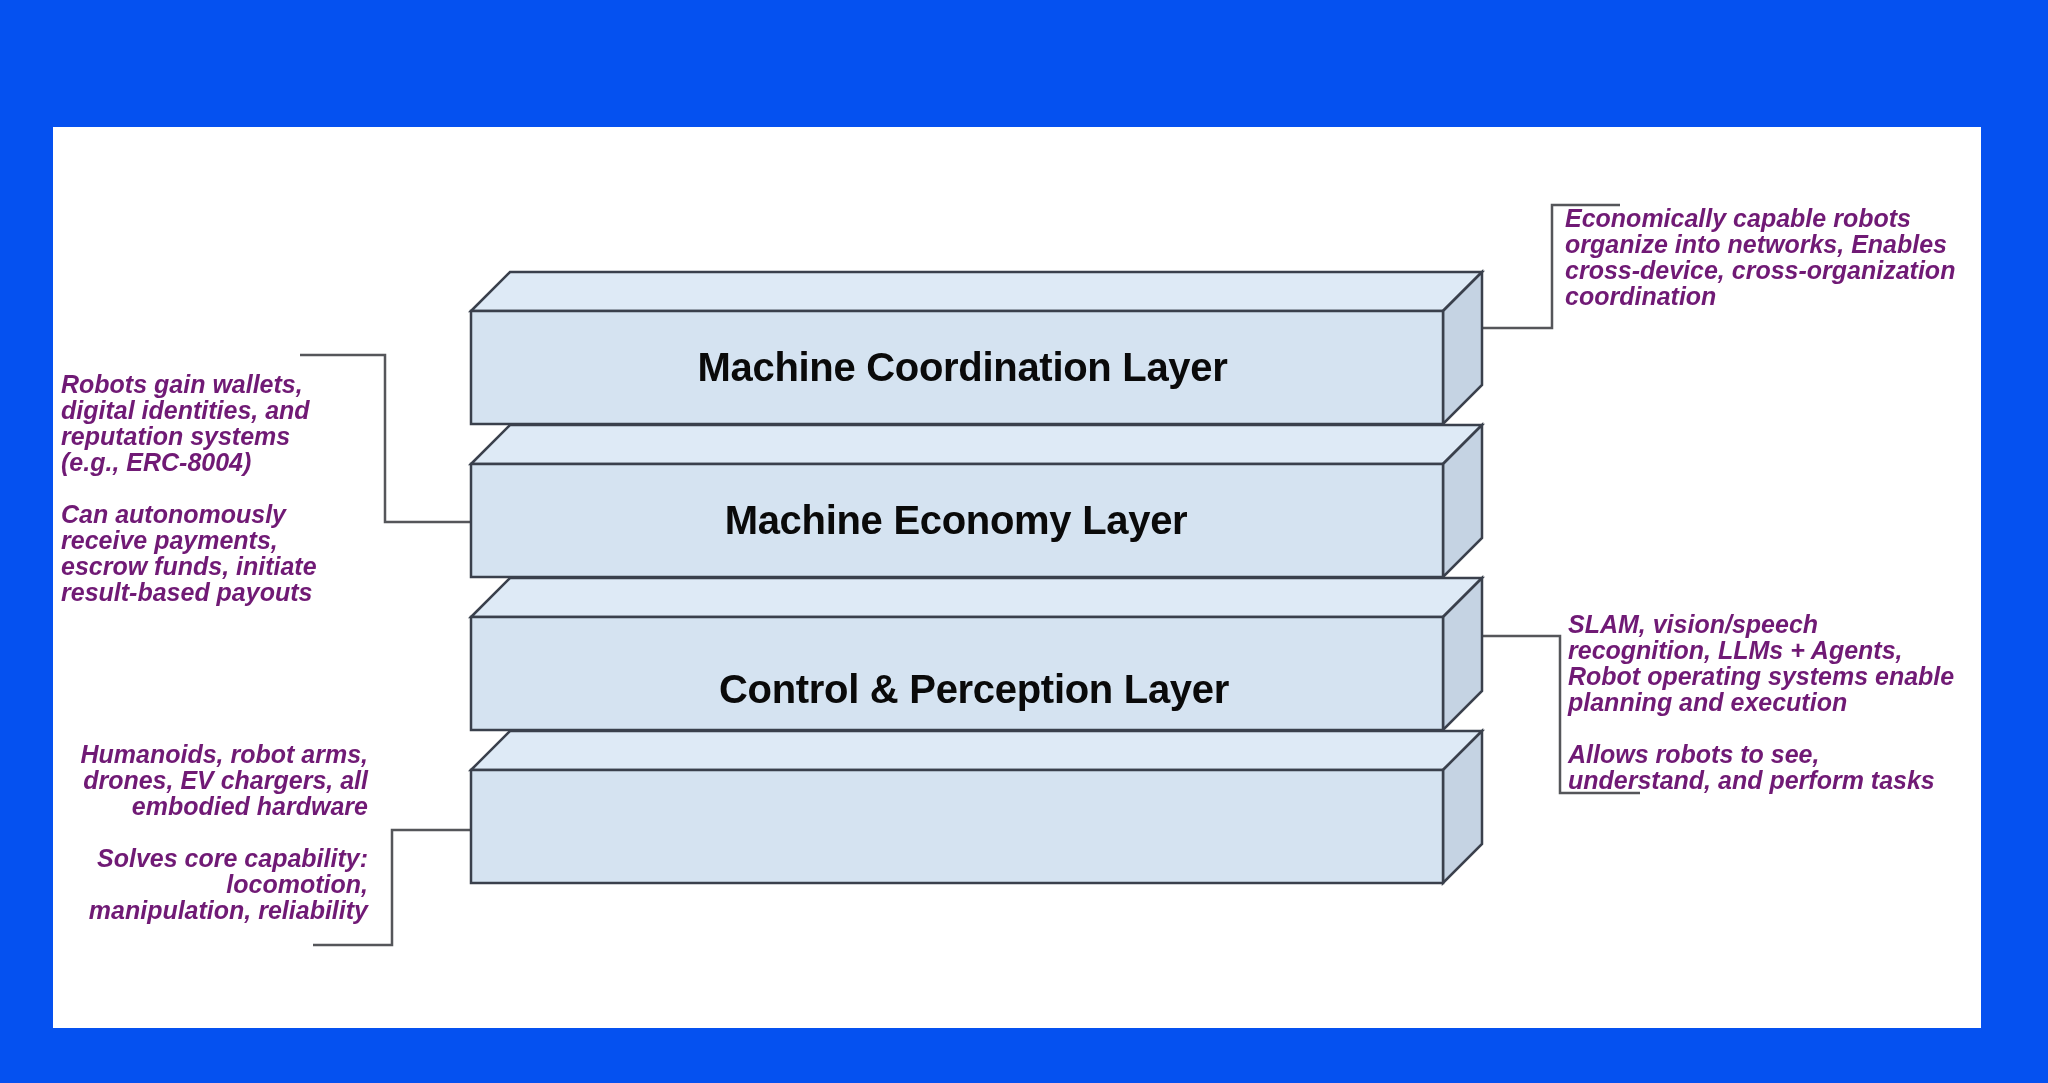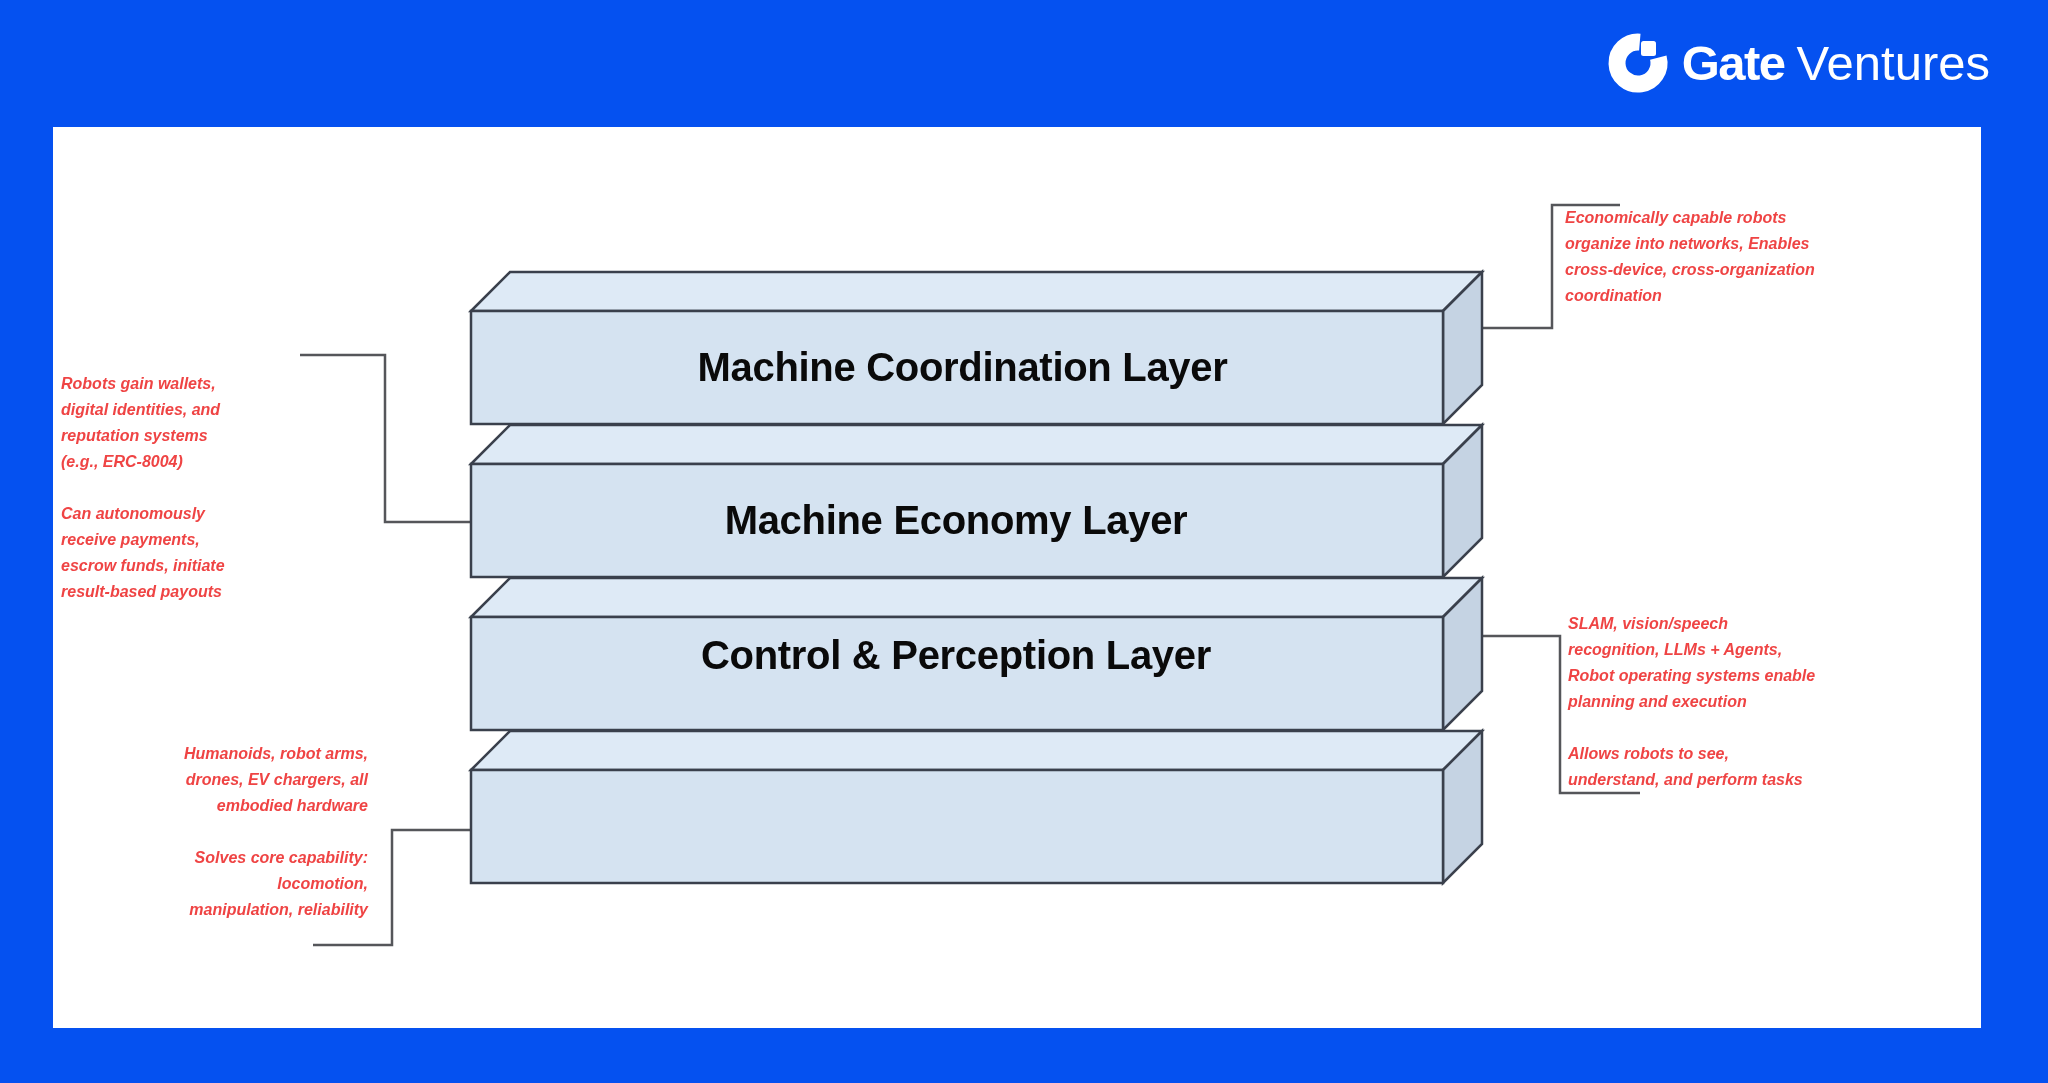--- a/index.html
+++ b/index.html
@@ -37,49 +37,39 @@
   .diagram-svg { position: absolute; left: 0; top: 0; }
   
   .layer-label {
     position: absolute; left: 418px; width: 970px; height: 113px;
     display: flex; align-items: center; justify-content: center;
     font-size: 40px; font-weight: 700; color: #0a0a0a;
     letter-spacing: -0.3px;
   }
   .layer-label.l0 { top: 184px; padding-left: 13px; }
   .layer-label.l1 { top: 337px; }
-  .layer-label.l2 { top: 472px; }
+  .layer-label.l2 { top: 506px; margin-left: 18px; }
   .layer-label.l3 { top: 643px; }
   
   .note {
     position: absolute;
-    font-size: 16px; font-weight: 700; font-style: italic;
-    color: #ef4444; line-height: 26px;
+    font-size: 25px; font-weight: 700; font-style: italic;
+    color: #701a75; line-height: 26px;
     white-space: pre-line;
   }
   .note-coordination { left: 1512px; top: 78px;  width: 440px; text-align: left; }
   .note-economy     { left: 8px;    top: 244px; width: 307px; }
   .note-perception  { left: 1515px; top: 484px; width: 450px; text-align: left; }
   .note-physical    { left: 8px;    top: 614px; width: 307px; text-align: right; }
 </style>
 </head>
 <body>
 
 <div class="page">
 
-  <div class="topbar">
-    <div class="logo">
-      <svg class="logo-mark" viewBox="0 0 64 64" aria-hidden="true">
-        <path d="M 52.3 26.6 A 21 21 0 1 1 33.8 11.1" fill="none" stroke="#ffffff" stroke-width="17" stroke-linecap="butt"></path>
-        <rect x="35" y="10" width="15" height="15" rx="2.5" fill="#ffffff"></rect>
-      </svg>
-      <span class="logo-bold">Gate</span>
-      <span class="logo-light">Ventures</span>
-    </div>
-  </div>
 
   <div class="card">
 
     <svg class="diagram-svg" width="1928" height="901" viewBox="53 127 1928 901">
 
       <g stroke="#55565a" stroke-width="2.5" fill="none">
         <polyline points="1483,328 1552,328 1552,205 1620,205"></polyline>
         <polyline points="300,355 385,355 385,522 473,522"></polyline>
         <polyline points="1483,636 1560,636 1560,793 1640,793"></polyline>
         <polyline points="313,945 392,945 392,830 473,830"></polyline>

